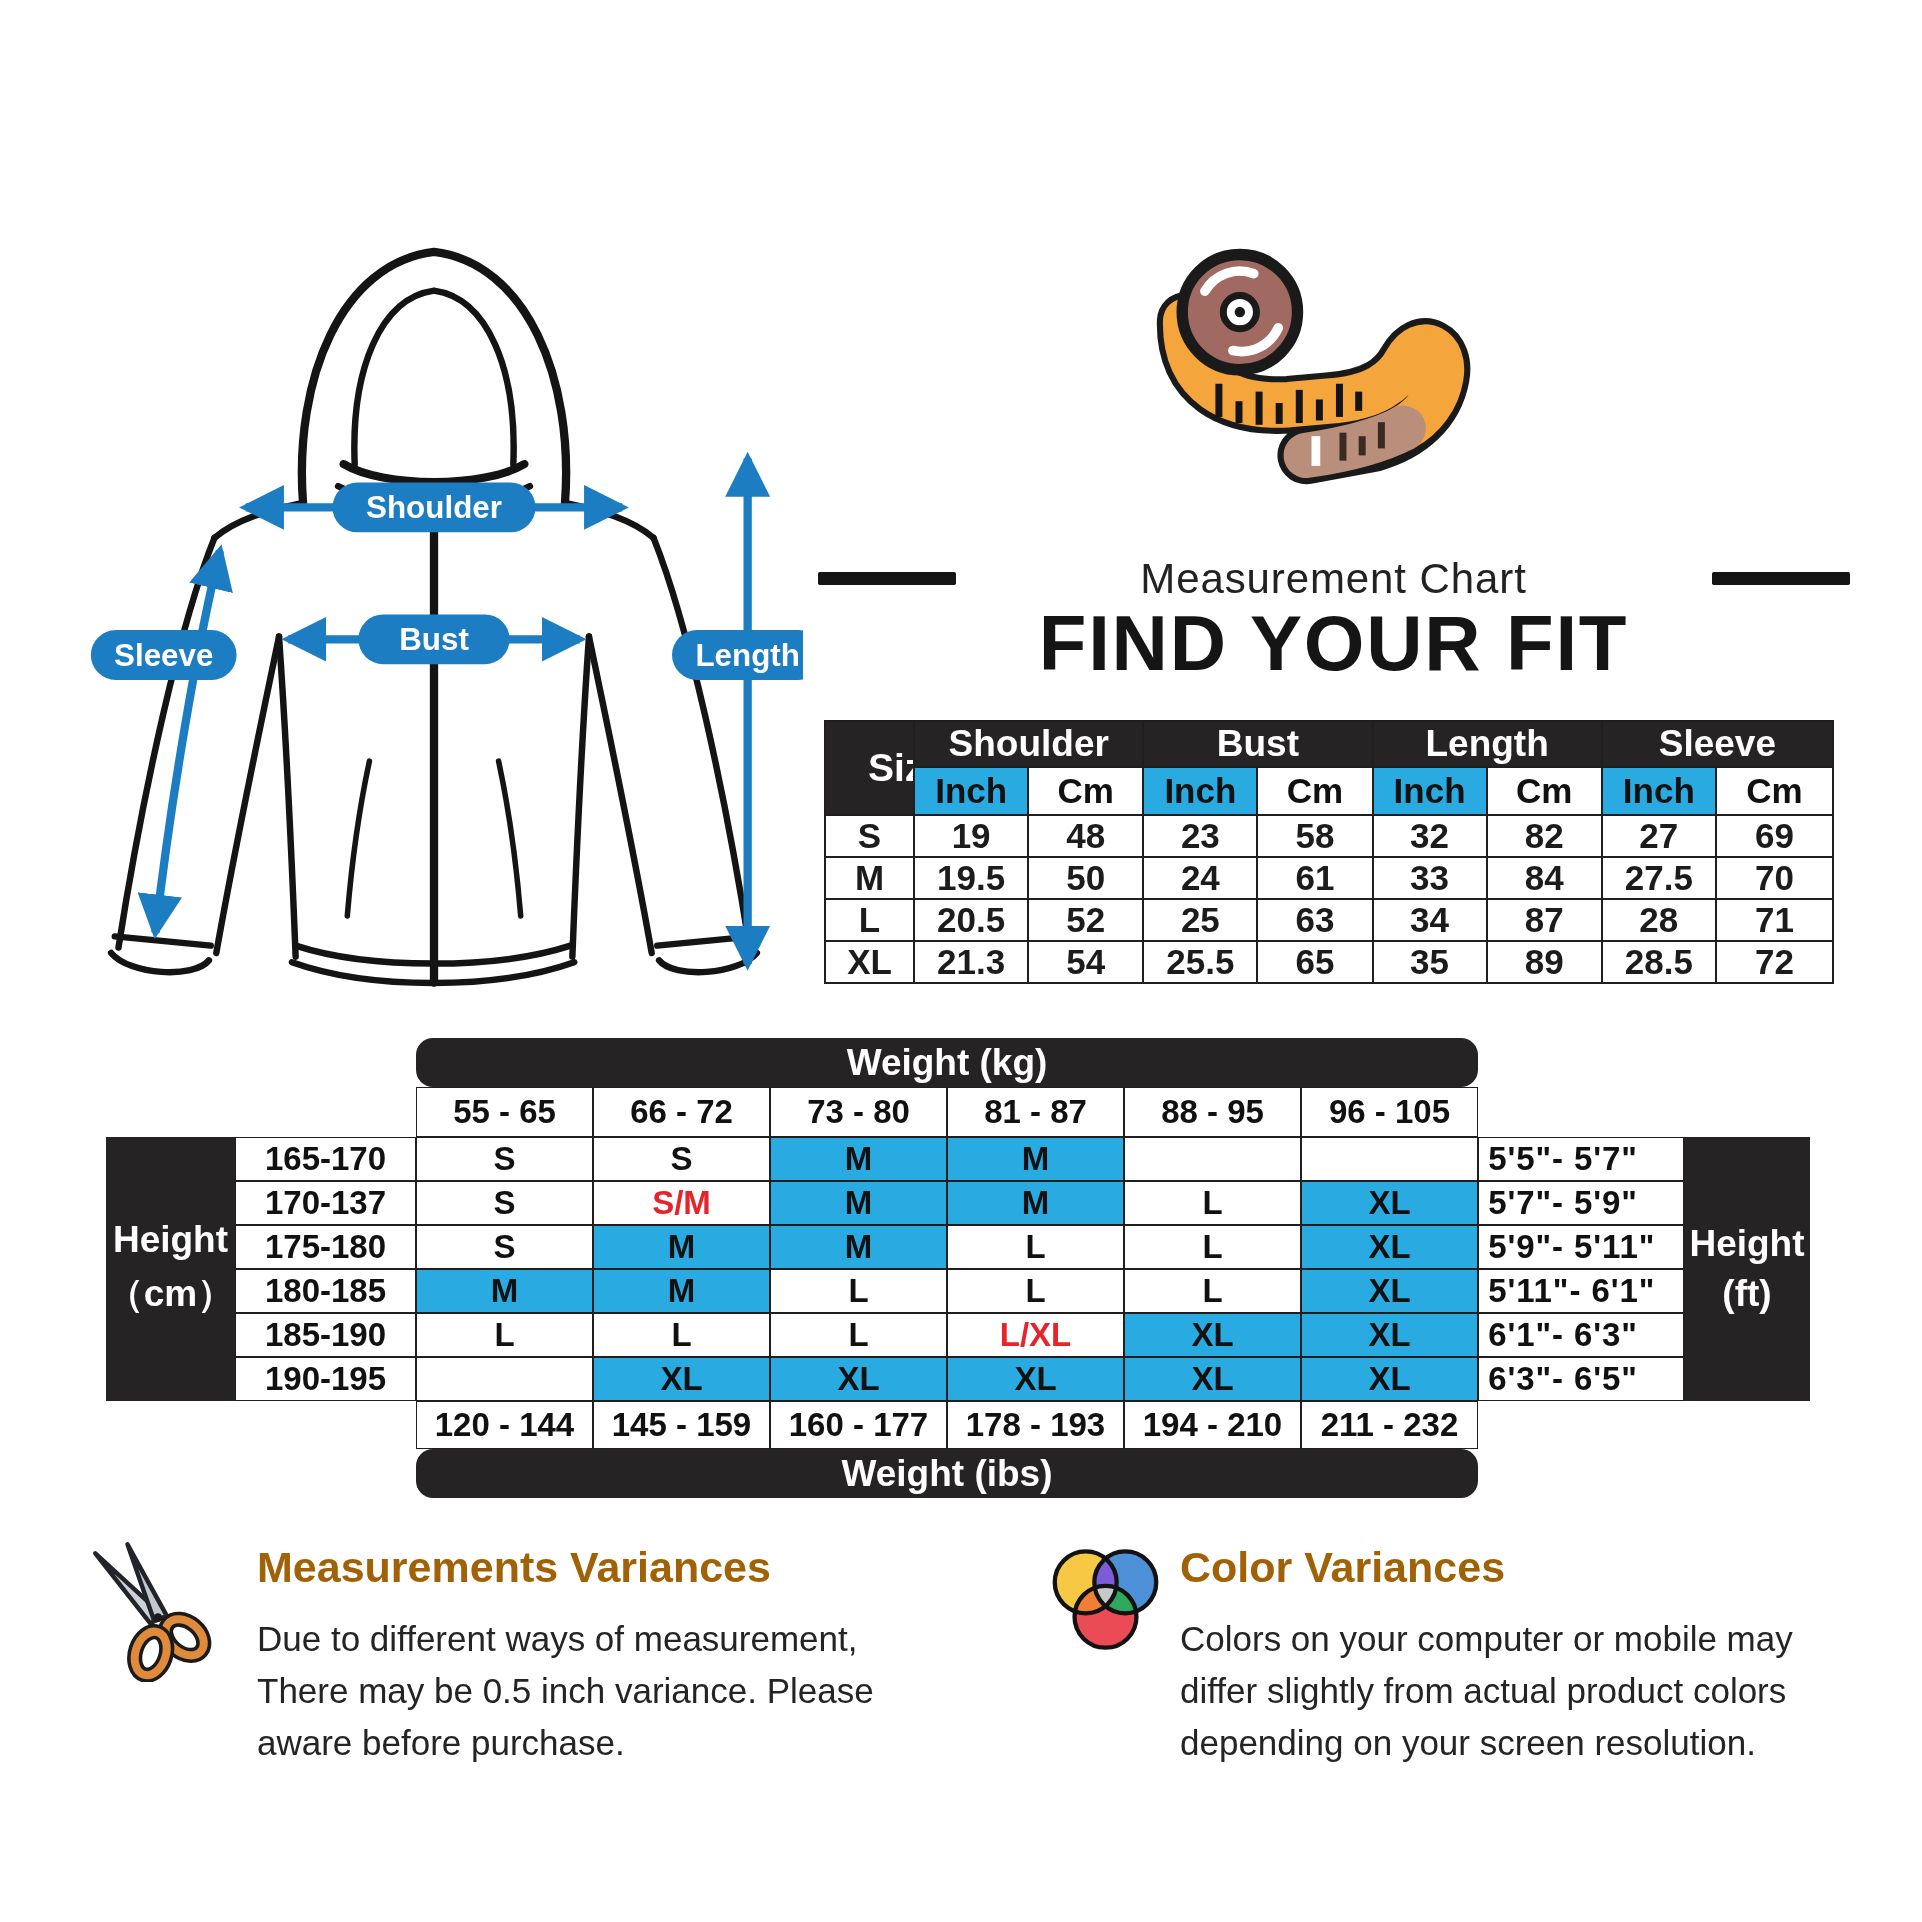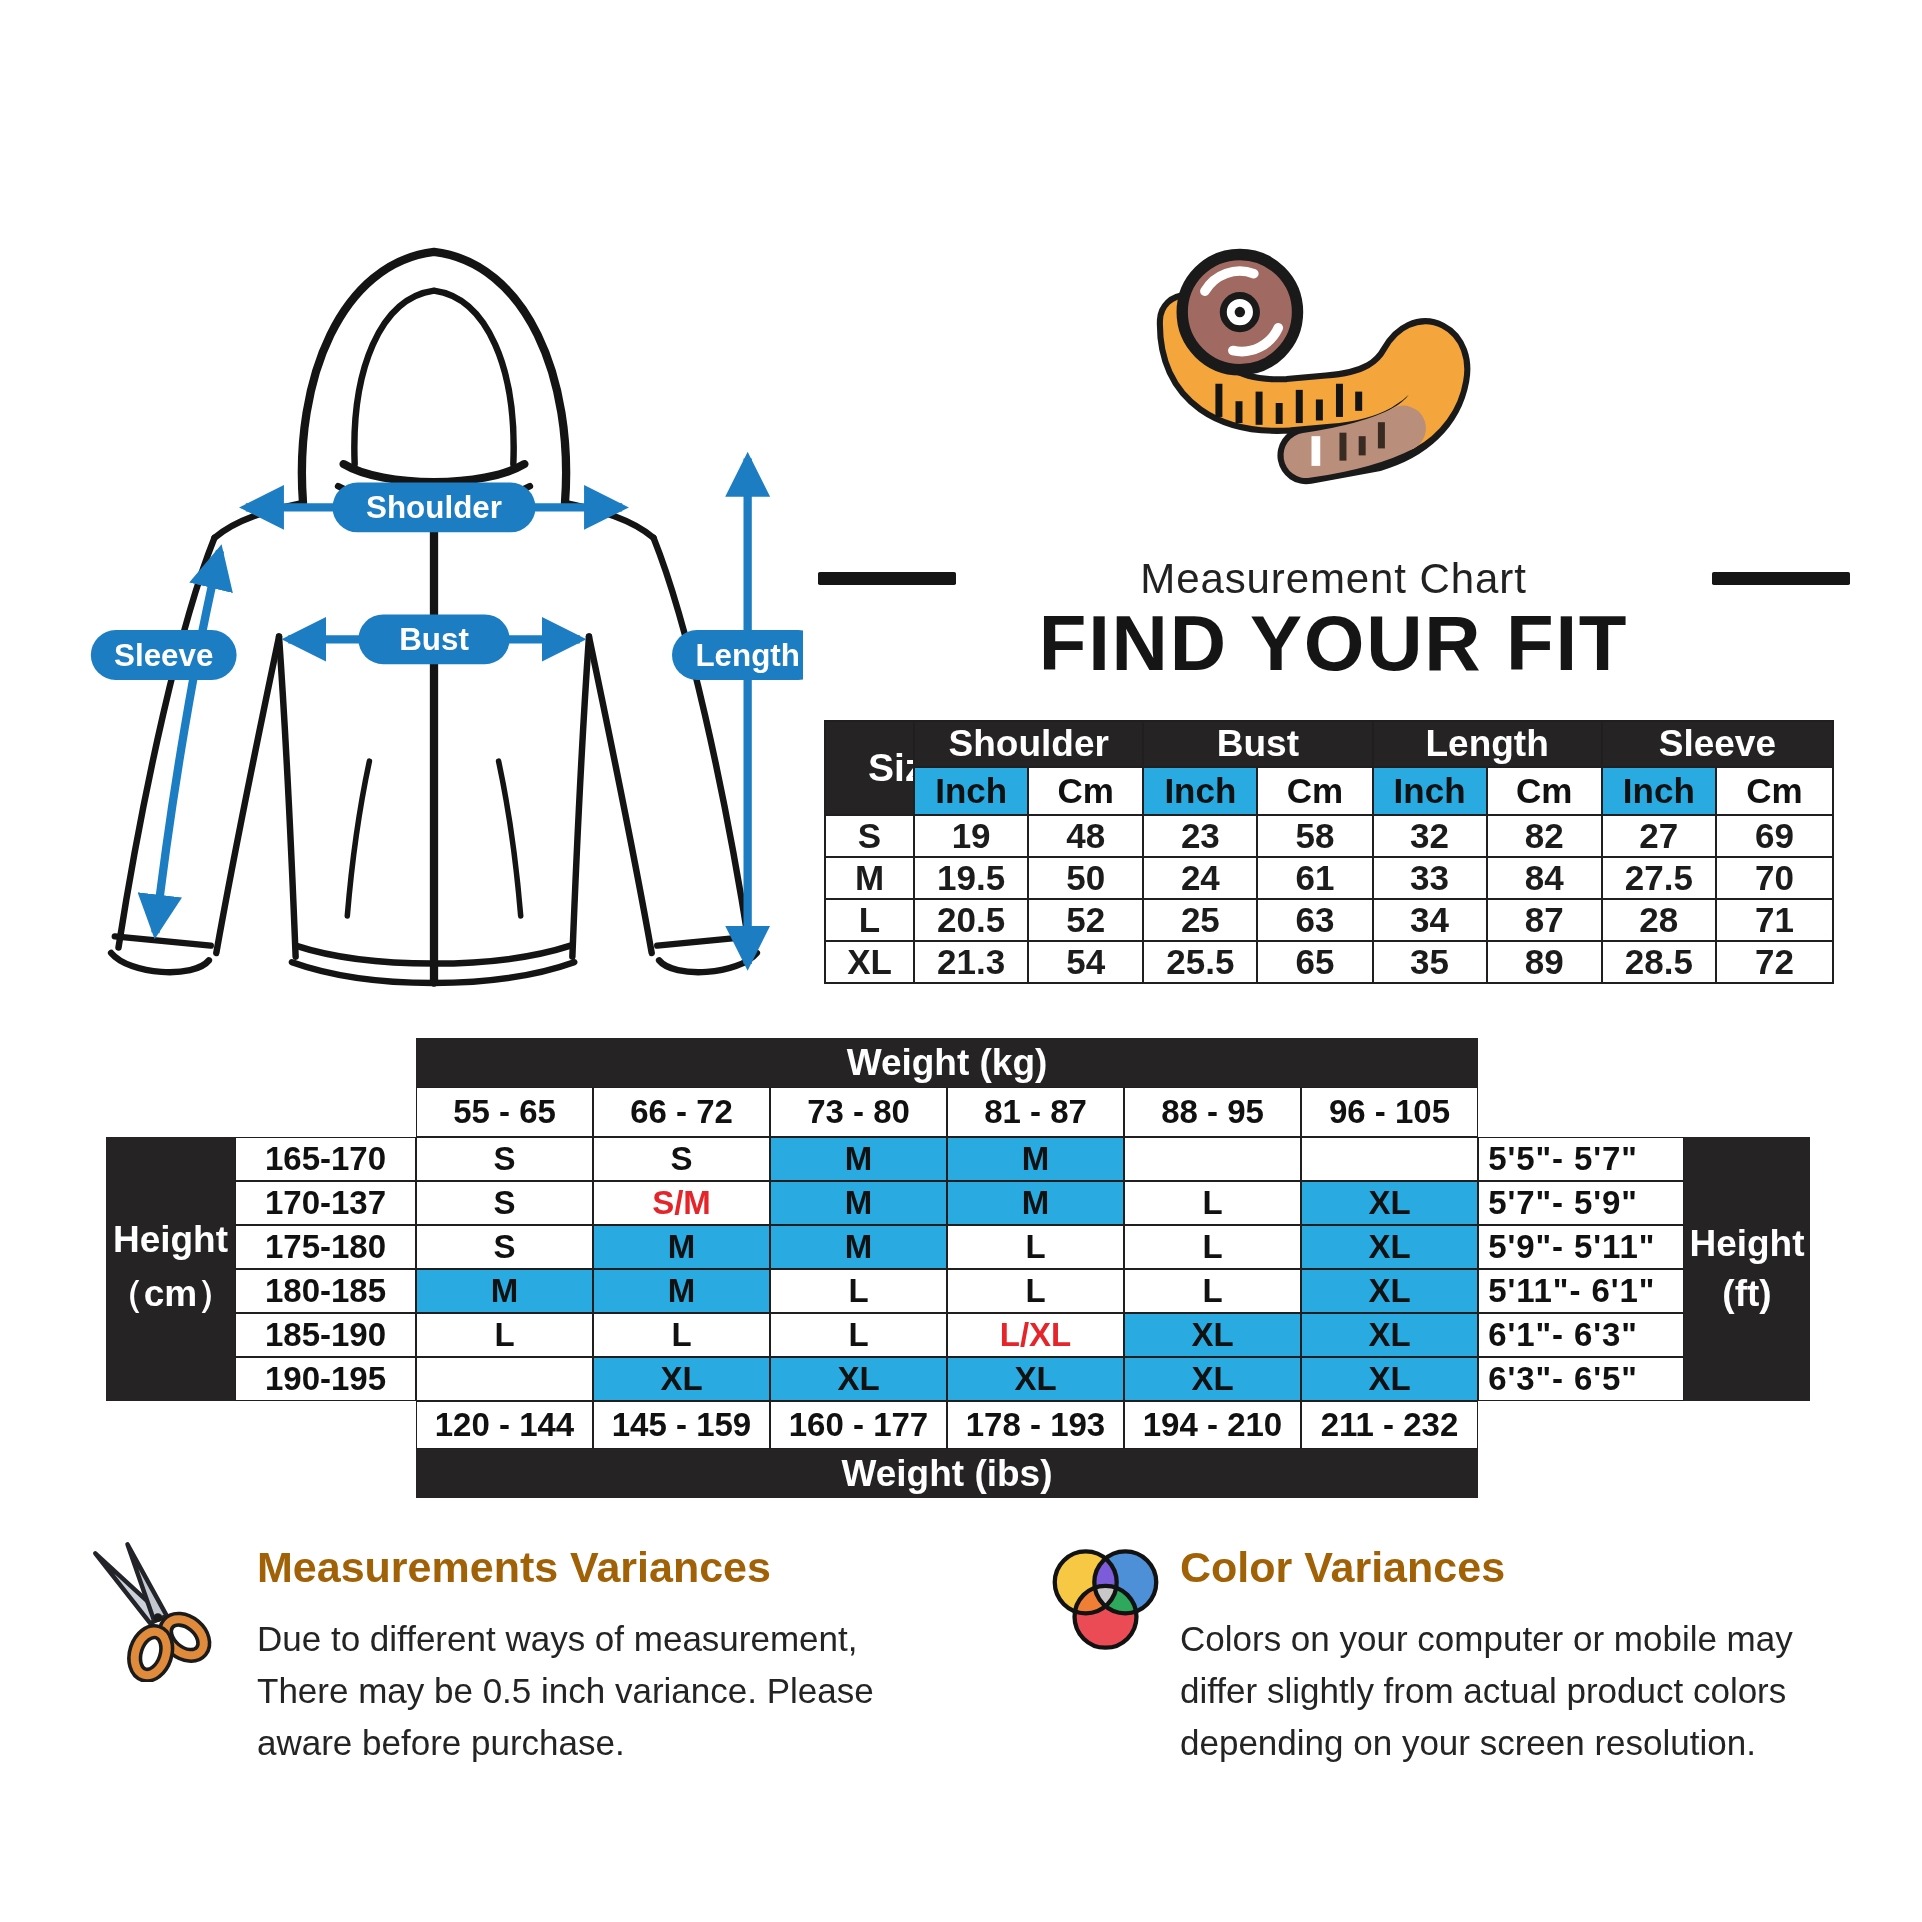--- a/index.html
+++ b/index.html
@@ -21,21 +21,21 @@
   #size-table .size-h { background:#262324; color:#fff; font-size:39px; font-weight:600;padding-left:42px; }
   #size-table .group-h { background:#262324; color:#fff; font-size:37px; font-weight:700; height:46px; }
   #size-table .unit { height:48px; font-size:35px; font-weight:700; color:#111; background:#fff; }
   #size-table .unit.inch { background:#29abe2; }
   #size-table tbody td { height:42px; font-size:35px; font-weight:600; background:#fff; }
 
   
   #matrix { position:absolute; left:106px; top:1038px; display:grid;
             grid-template-columns:129px 181px repeat(6,177px) 206px 126px;
             grid-template-rows:49px 50px repeat(6,44px) 48px 49px; }
-  #matrix .mhead { background:#262324; color:#fff; display:flex; align-items:center; justify-content:center; font-size:37px; font-weight:700; }
+  #matrix .mhead { background:#262324; color:#fff; display:flex; align-items:center; justify-content:center; font-size:37px; font-weight:700;border-radius:17px; }
   .m-kg-header { grid-column:3/9; grid-row:1; }
   .m-lbs-header { grid-column:3/9; grid-row:10; }
   .m-left-block { grid-column:1; grid-row:3/9; background:#262324; color:#fff; display:flex; flex-direction:column; align-items:center; justify-content:center; gap:7.4px; font-size:37px; font-weight:700; }
   .m-right-block { grid-column:10; grid-row:3/9; background:#262324; color:#fff; display:flex; flex-direction:column; align-items:center; justify-content:center; gap:7.4px; font-size:37px; font-weight:700; }
   #matrix .mcell { border:1.8px solid #211e1f; background:#fff; display:flex; align-items:center; justify-content:center; font-size:33px; font-weight:700; color:#111; }
   #matrix .mdata.hl { background:#29abe2; }
   #matrix .mdata.red { color:#e5252a; }
   #matrix .mft { justify-content:flex-start; padding-left:9.2px; letter-spacing:0.9px; }
 
   

